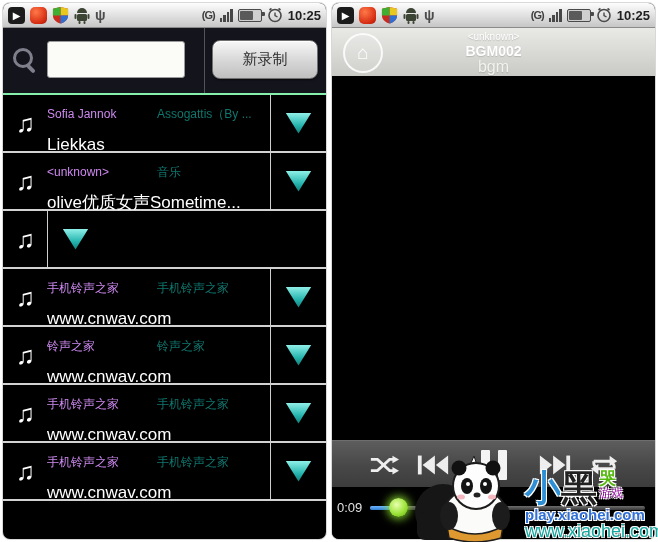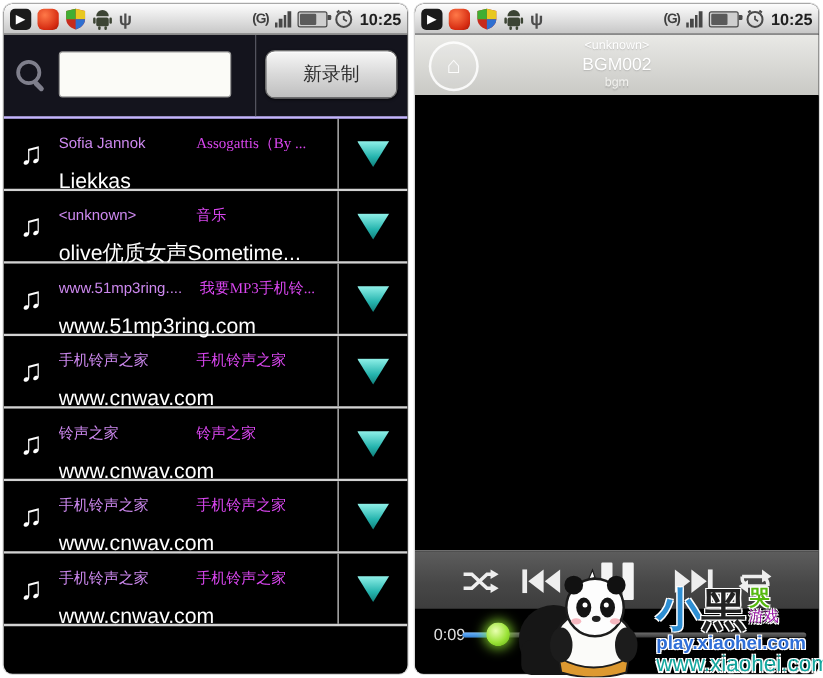--- a/index.html
+++ b/index.html
@@ -24,51 +24,51 @@
   .sb-bars i{width:2.5px;background:#474747;display:block;}
   .sb-batt{width:22px;height:11px;border:1.5px solid #4a4a4a;border-radius:2px;position:relative;background:#cfcfcf;}
   .sb-batt::before{content:"";position:absolute;left:1px;top:1px;bottom:1px;width:60%;background:#5a5a5a;border-radius:1px;}
   .sb-batt::after{content:"";position:absolute;right:-4px;top:2.5px;width:2.5px;height:4px;background:#4a4a4a;border-radius:0 1px 1px 0;}
   .sb-clock{width:16px;height:16px;}
   .sb-time{font-size:13px;font-weight:bold;color:#1f1f1f;}
 
   
   .title-bar{height:29px;background:linear-gradient(#dedede,#b4b4b4 55%,#a2a2a2);border-bottom:1px solid #7d7d7d;display:flex;align-items:center;padding:0 12px;}
   .title-bar span{font-size:15px;color:#5c5c5c;text-shadow:0 1px 0 rgba(255,255,255,.75);}
-  .search-panel{height:65px;background:#14141d;position:relative;border-bottom:2px solid #c4b5fd;}
+  .search-panel{height:65px;background:#14141d;position:relative;border-bottom:2px solid #86efac;}
   .mag{position:absolute;left:10px;top:20px;width:14px;height:14px;border:3px solid #7f7f8c;border-radius:50%;}
   .mag::after{content:"";position:absolute;left:13px;top:13px;width:3.5px;height:10px;background:#7f7f8c;border-radius:2px;transform:rotate(-45deg);}
   .search-input{position:absolute;left:44px;top:13px;width:138px;height:37px;border:1px solid #9a9a9a;border-radius:3px;background:#fbfbf7;font-size:15px;padding:0 6px;box-sizing:border-box;}
   .panel-divider{position:absolute;left:201px;top:0;bottom:0;width:1px;background:#53535e;}
   .record-btn{position:absolute;left:209px;top:12px;width:106px;height:39px;border:1px solid #6f6f6f;border-radius:8px;background:linear-gradient(#f7f7f7,#d9d9d9 50%,#bfbfbf);font-size:15px;color:#2e2e2e;box-shadow:inset 0 1px 0 #fff,0 1px 2px rgba(0,0,0,.6);font-family:inherit;}
   .song-list{background:#000;}
   .song-row{height:56px;border-bottom:2px solid #d2d2d2;display:flex;background:#000;cursor:pointer;}
   .note-cell{width:44px;display:flex;align-items:center;justify-content:center;color:#fff;font-size:25px;}
   .song-texts{flex:1;min-width:0;padding-top:12px;}
   .song-meta{display:flex;gap:14px;font-size:12px;line-height:14px;white-space:nowrap;overflow:hidden;}
   .song-artist{color:#cc88ee;flex:0 0 auto;min-width:96px;}
-  .song-album{color:#d946ef;overflow:hidden;text-overflow:ellipsis;font-family:Liberation Serif, serif;}
+  .song-album{color:#0f766e;overflow:hidden;text-overflow:ellipsis;}
   .song-title{color:#fff;font-size:17px;line-height:24px;margin-top:12px;white-space:nowrap;overflow:hidden;}
   .tri-cell{width:55px;border-left:1px solid #cfcfcf;display:flex;align-items:center;justify-content:center;}
   .tri{width:26px;height:21px;background:linear-gradient(#8ff0e8,#25b4ae 60%,#0f7c78);clip-path:polygon(0 0,100% 0,50% 100%);}
 
   
   .np-header{height:48px;background:linear-gradient(#e9e9e6,#c9c9c5);border-bottom:1px solid #9b9b9b;position:relative;}
   .home-btn{position:absolute;left:11px;top:5px;width:36px;height:36px;border:2px solid rgba(255,255,255,.85);border-radius:50%;background:rgba(255,255,255,.12);color:#fdfdfd;display:flex;align-items:center;justify-content:center;font-size:19px;cursor:pointer;}
   .np-texts{position:absolute;left:60px;right:60px;top:2px;text-align:center;color:#fff;text-shadow:0 1px 1px rgba(120,120,120,.35);}
   .np-artist{font-size:10px;line-height:13px;}
-  .np-title{font-size:14px;font-weight:normal;line-height:17px;}
-  .np-album{font-size:10px;line-height:14px;color:#f2f2ef;}
+  .np-title{font-size:14px;font-weight:bold;line-height:17px;}
+  .np-album{font-size:16px;line-height:14px;color:#f2f2ef;}
   .np-body{position:absolute;top:73px;left:0;right:0;bottom:99px;background:#000;}
   .transport{position:absolute;left:0;right:0;top:437px;height:47px;background:linear-gradient(#5d5d5d,#474747 55%,#3c3c3c);border-top:1px solid #6e6e6e;display:flex;align-items:center;justify-content:center;gap:17px;}
   .tbtn{background:none;border:none;padding:0;display:flex;align-items:center;justify-content:center;cursor:pointer;}
   .pause-btn{margin:0 14px;display:flex;gap:8px;}
   .pause-btn i{display:block;width:9px;height:30px;background:#f4f4f4;border-radius:1px;}
   .progress-zone{position:absolute;left:0;right:0;top:484px;bottom:0;background:#000;}
-  .elapsed{position:absolute;left:15px;top:13px;font-size:13px;color:#e0e0e0;}
+  .elapsed{position:absolute;left:5px;top:13px;font-size:13px;color:#e0e0e0;}
   .ptrack{position:absolute;left:38px;right:10px;top:19px;height:4px;border-radius:2px;background:linear-gradient(#6e6e6e,#383838);}
   .pfill{position:absolute;left:0;top:0;bottom:0;border-radius:2px;background:linear-gradient(#6db4ff,#2f7fd4);}
   .pthumb{position:absolute;top:-8px;width:19px;height:19px;border-radius:50%;background:radial-gradient(circle at 40% 35%,#e9ffb0,#9be338 55%,#5ca80e);box-shadow:0 0 9px 2px rgba(150,240,50,.8);cursor:grab;}
 
   
   .watermark{position:absolute;right:0;bottom:0;width:245px;height:92px;pointer-events:none;display:flex;align-items:flex-end;}
   .wm-panda{width:112px;height:92px;flex:0 0 auto;}
   .wm-text{flex:1;line-height:1;padding-bottom:2px;}
   .wm-big{display:flex;align-items:flex-start;}
   .wm-outline{text-shadow:-1px -1px 0 #fff,1px -1px 0 #fff,-1px 1px 0 #fff,1px 1px 0 #fff;}
@@ -152,27 +152,20 @@
               <span class="song-album">音乐</span>
             </div>
             <div class="song-title">olive优质女声Sometime...</div>
           </div>
           <div class="tri-cell">
             <span class="tri"></span>
           </div>
         </div>
         <div class="song-row">
           <div class="note-cell">♫</div>
-          <div class="song-texts">
-            <div class="song-meta">
-              <span class="song-artist">www.51mp3ring....</span>
-              <span class="song-album">我要MP3手机铃...</span>
-            </div>
-            <div class="song-title">www.51mp3ring.com</div>
-          </div>
           <div class="tri-cell">
             <span class="tri"></span>
           </div>
         </div>
         <div class="song-row">
           <div class="note-cell">♫</div>
           <div class="song-texts">
             <div class="song-meta">
               <span class="song-artist">手机铃声之家</span>
               <span class="song-album">手机铃声之家</span>

